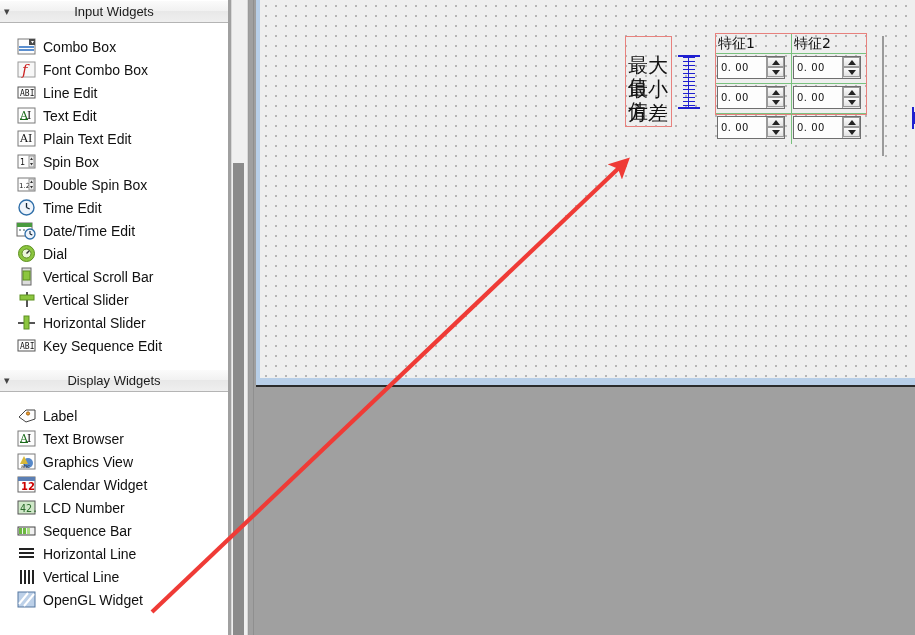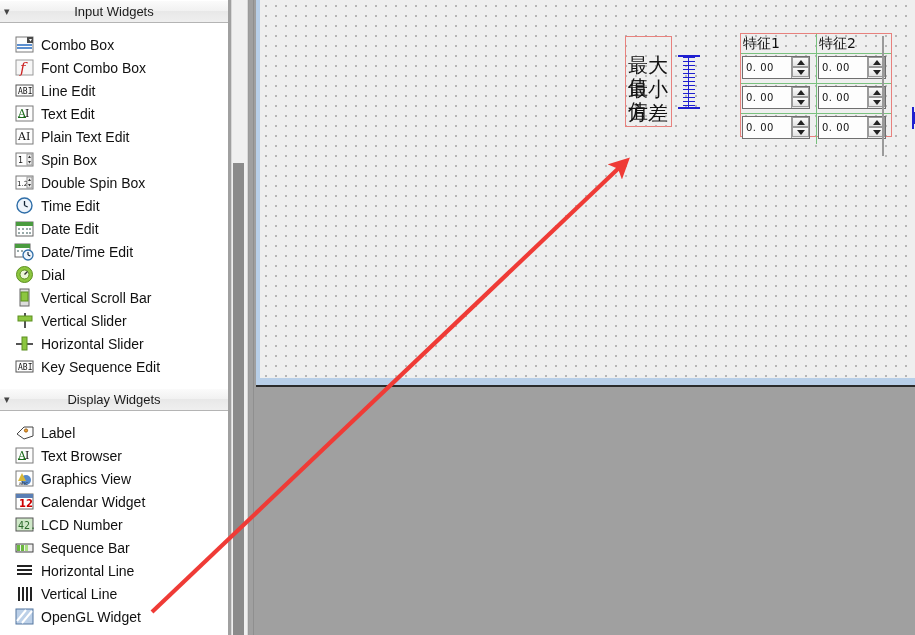--- a/index.html
+++ b/index.html
@@ -20,21 +20,21 @@
     background:linear-gradient(to bottom,#fbfbfb 0%,#f1f1f1 48%,#e8e8e8 50%,#efefef 100%);
     border-top:1px solid #ffffff;
     border-bottom:1px solid #b4b4b4;
     display:flex;align-items:center;justify-content:center;
     font-size:13px;color:#1b1b1b;
   }
   .group-header .chev{
     position:absolute;left:4px;top:0;height:21px;display:flex;align-items:center;
     font-size:11px;color:#444;
   }
-  .wlist{list-style:none;margin:0;padding:10px;}
+  .wlist{list-style:none;margin:12px;padding:0;}
   .witem{
     height:23px;display:flex;align-items:center;padding-left:4px;
     font-size:14px;color:#101010;cursor:default;
   }
   .witem .ico{
     width:22px;height:19px;margin-right:5px;flex:0 0 22px;
     position:relative;display:inline-block;
   }
   .witem .lbl{white-space:nowrap;}
 
@@ -94,21 +94,21 @@
   #vspacer .cap{position:absolute;left:0;width:22px;height:2px;background:#2020d0;}
   #vspacer .capT{top:0;} #vspacer .capB{bottom:0;}
   #vspacer .coil{
     position:absolute;left:5px;top:2px;width:12px;height:50px;
     background-image:repeating-linear-gradient(to bottom,#2020d0 0px,#2020d0 1px,transparent 1px,transparent 4px);
   }
   #vspacer .stem{position:absolute;left:10px;top:0;width:1px;height:54px;background:#2020d0;}
 
   
   #spin-grid{
-    position:absolute;left:480px;top:33px;width:152px;height:104px;
+    position:absolute;left:455px;top:33px;width:152px;height:82px;
     border:1px solid #e8817d;box-sizing:border-box;
   }
   .gridline-v{position:absolute;top:0;width:1px;height:110px;background:#79c17e;}
   .gridline-h{position:absolute;left:0;width:150px;height:1px;background:#79c17e;}
   .hdr{
     position:absolute;height:18px;line-height:18px;font-size:14px;color:#111;
     font-family:"DejaVu Sans",sans-serif;
   }
   .spin{
     position:absolute;width:68px;height:23px;
@@ -240,39 +240,20 @@
     </li>
     <li class="witem">
       <span class="ico">
         <svg width="22" height="19" viewBox="0 0 22 19">
           <circle cx="10.5" cy="9.5" r="7.5" fill="#eef4fb" stroke="#2f6ea8" stroke-width="1.4"></circle>
           <line x1="10.5" y1="9.5" x2="10.5" y2="5" stroke="#123" stroke-width="1.3"></line>
           <line x1="10.5" y1="9.5" x2="13.7" y2="11" stroke="#123" stroke-width="1.3"></line>
         </svg>
       </span>
       <span class="lbl">Time Edit</span>
-    </li>
-    <li class="witem">
-      <span class="ico">
-        <svg width="22" height="19" viewBox="0 0 22 19">
-          <rect x="2" y="3" width="17" height="14" fill="#fff" stroke="#666"></rect>
-          <rect x="2" y="3" width="17" height="4" fill="#4a9b3f"></rect>
-          <g fill="#9aa">
-            <rect x="4" y="9" width="2" height="2"></rect>
-              <rect x="8" y="9" width="2" height="2"></rect>
-            <rect x="12" y="9" width="2" height="2"></rect>
-              <rect x="15" y="9" width="2" height="2"></rect>
-            <rect x="4" y="13" width="2" height="2"></rect>
-              <rect x="8" y="13" width="2" height="2"></rect>
-            <rect x="12" y="13" width="2" height="2"></rect>
-              <rect x="15" y="13" width="2" height="2"></rect>
-          </g>
-        </svg>
-      </span>
-      <span class="lbl">Date Edit</span>
     </li>
     <li class="witem">
       <span class="ico">
         <svg width="22" height="19" viewBox="0 0 22 19">
           <rect x="1" y="2" width="15" height="13" fill="#fff" stroke="#666"></rect>
           <rect x="1" y="2" width="15" height="4" fill="#4a9b3f"></rect>
           <g fill="#9aa">
             <rect x="3" y="8" width="2" height="2"></rect>
               <rect x="7" y="8" width="2" height="2"></rect>
             <rect x="11" y="8" width="2" height="2"></rect>

